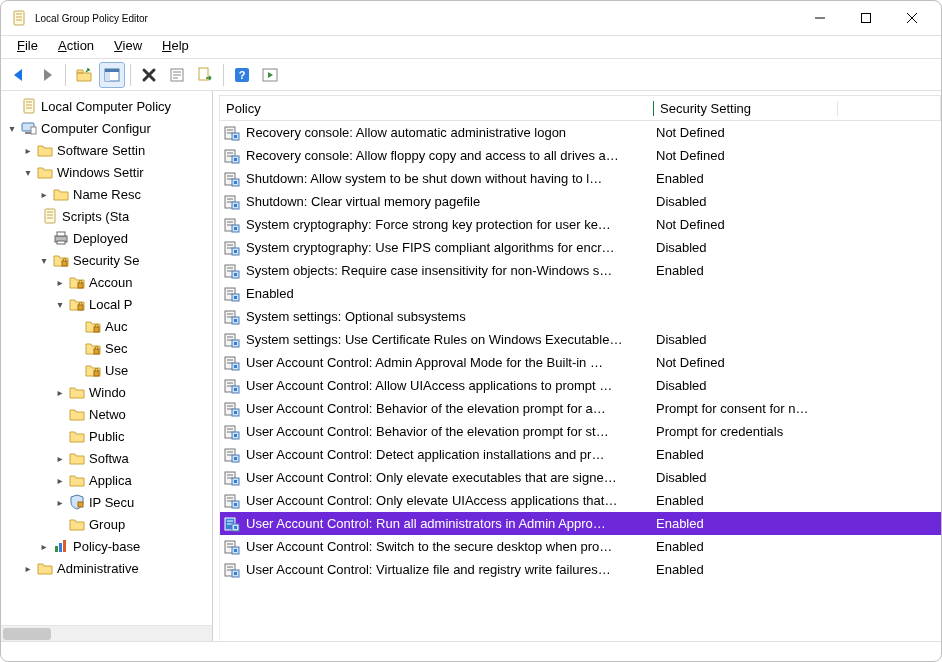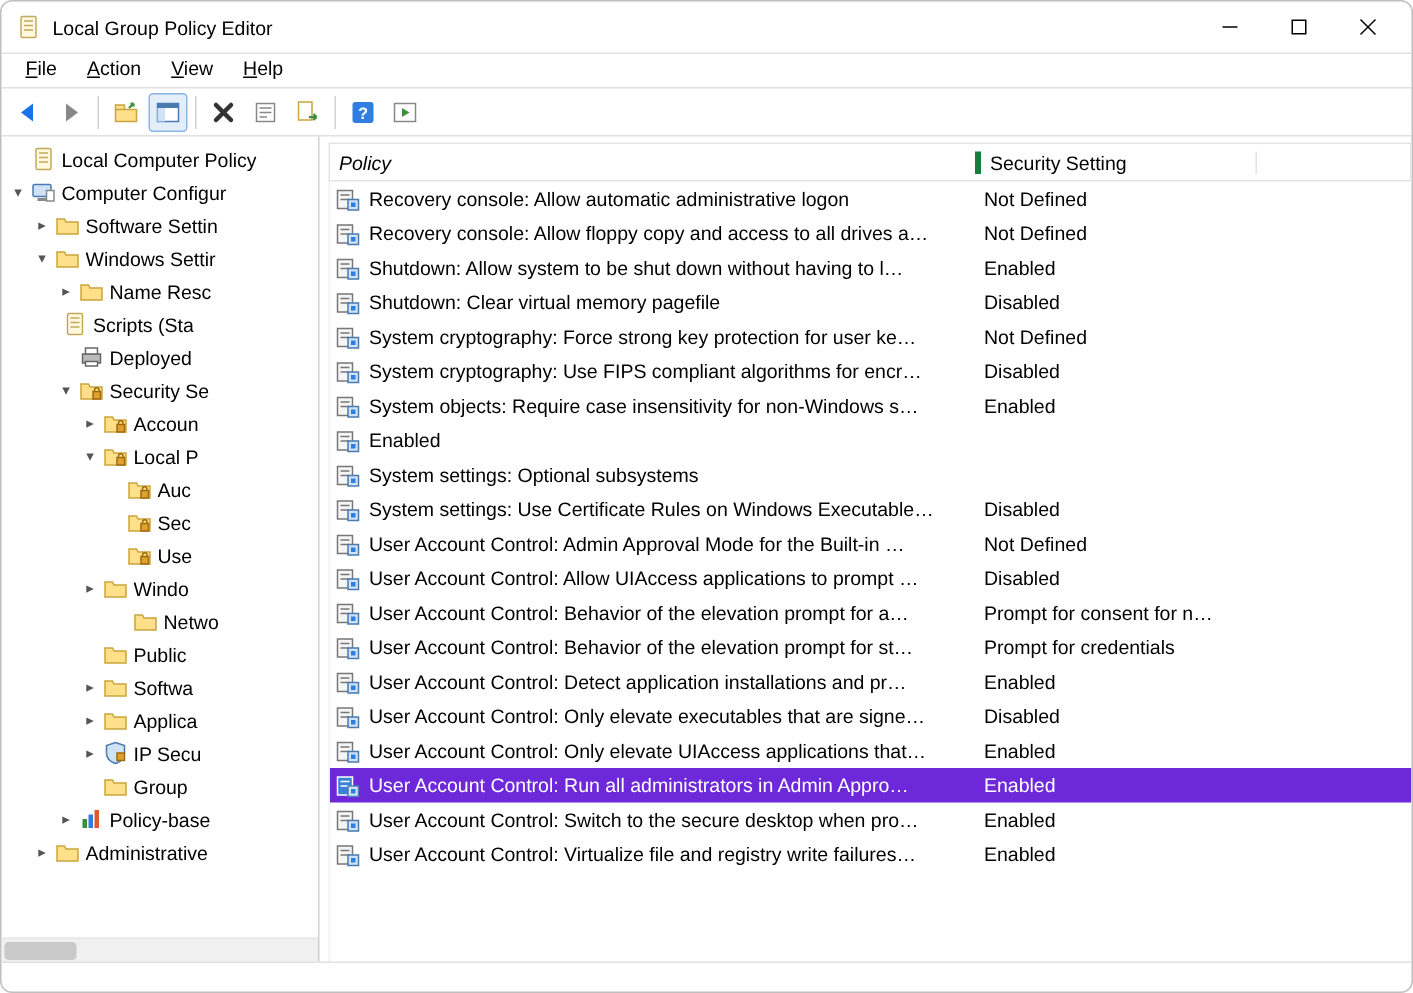--- a/index.html
+++ b/index.html
@@ -19,21 +19,21 @@
   }
   
   .titlebar {
     display:flex;
     align-items:center;
     height:34px;
     padding: 0 6px 0 10px;
     user-select:none;
   }
   .titlebar .app-icon { width:16px; height:16px; margin-right:8px; }
-  .titlebar .title { flex:1; font-size:13px; }
+  .titlebar .title { flex:1; font-size:10px; }
   .win-btns { display:flex; height:100%; }
   .win-btn { width:46px; display:flex; align-items:center; justify-content:center; }
   .win-btn svg { stroke:#000; stroke-width:1; fill:none; }
   
   .menubar {
     display:flex;
     align-items:flex-start;
     height:24px;
     padding: 0 6px;
     border-top: 1px solid #e0e0e0;
@@ -101,21 +101,21 @@
     display:flex;
     flex-direction:column;
     padding:4px 0 0 6px;
   }
   .list-header {
     display:flex; height:26px; align-items:center;
     border:1px solid #e3e3e3;
     background:#fff;
     font-size:13px;
   }
-  .col-policy { width:434px; padding-left:6px; border-right:4px solid #15803d;font-style:italic; }
+  .col-policy { width:434px; padding-left:6px; border-right:1px solid #15803d; }
   .col-setting { width:184px; padding-left:6px; border-right:1px solid #e3e3e3; }
   .list-body {
     flex:1; overflow-y:auto; overflow-x:hidden;
     border-left:1px solid #f0f0f0;
   }
   .list-row {
     display:flex; height:23px; align-items:center;
     padding-left:4px;
   }
   .list-row.selected { background:#6d28d9; color:#fff; }
@@ -377,21 +377,21 @@
             <li>
               <div class="tree-row" style="padding-left:52px">
                 <span class="tree-toggle">▸</span>
                 <span class="tree-icon"><svg viewBox="0 0 16 16">
                     <path d="M1 4h5l1 2h8v8H1z" fill="#ffe08a" stroke="#caa53a"></path>
                   </svg></span>
                 <span class="tree-label">Windo</span>
               </div>
             </li>
             <li>
-              <div class="tree-row" style="padding-left:72px">
+              <div class="tree-row" style="padding-left:52px">
                 <span class="tree-toggle blank"></span>
                 <span class="tree-icon"><svg viewBox="0 0 16 16">
                     <path d="M1 4h5l1 2h8v8H1z" fill="#ffe08a" stroke="#caa53a"></path>
                   </svg></span>
                 <span class="tree-label">Netwo</span>
               </div>
             </li>
             <li>
               <div class="tree-row" style="padding-left:52px">
                 <span class="tree-toggle blank"></span>

